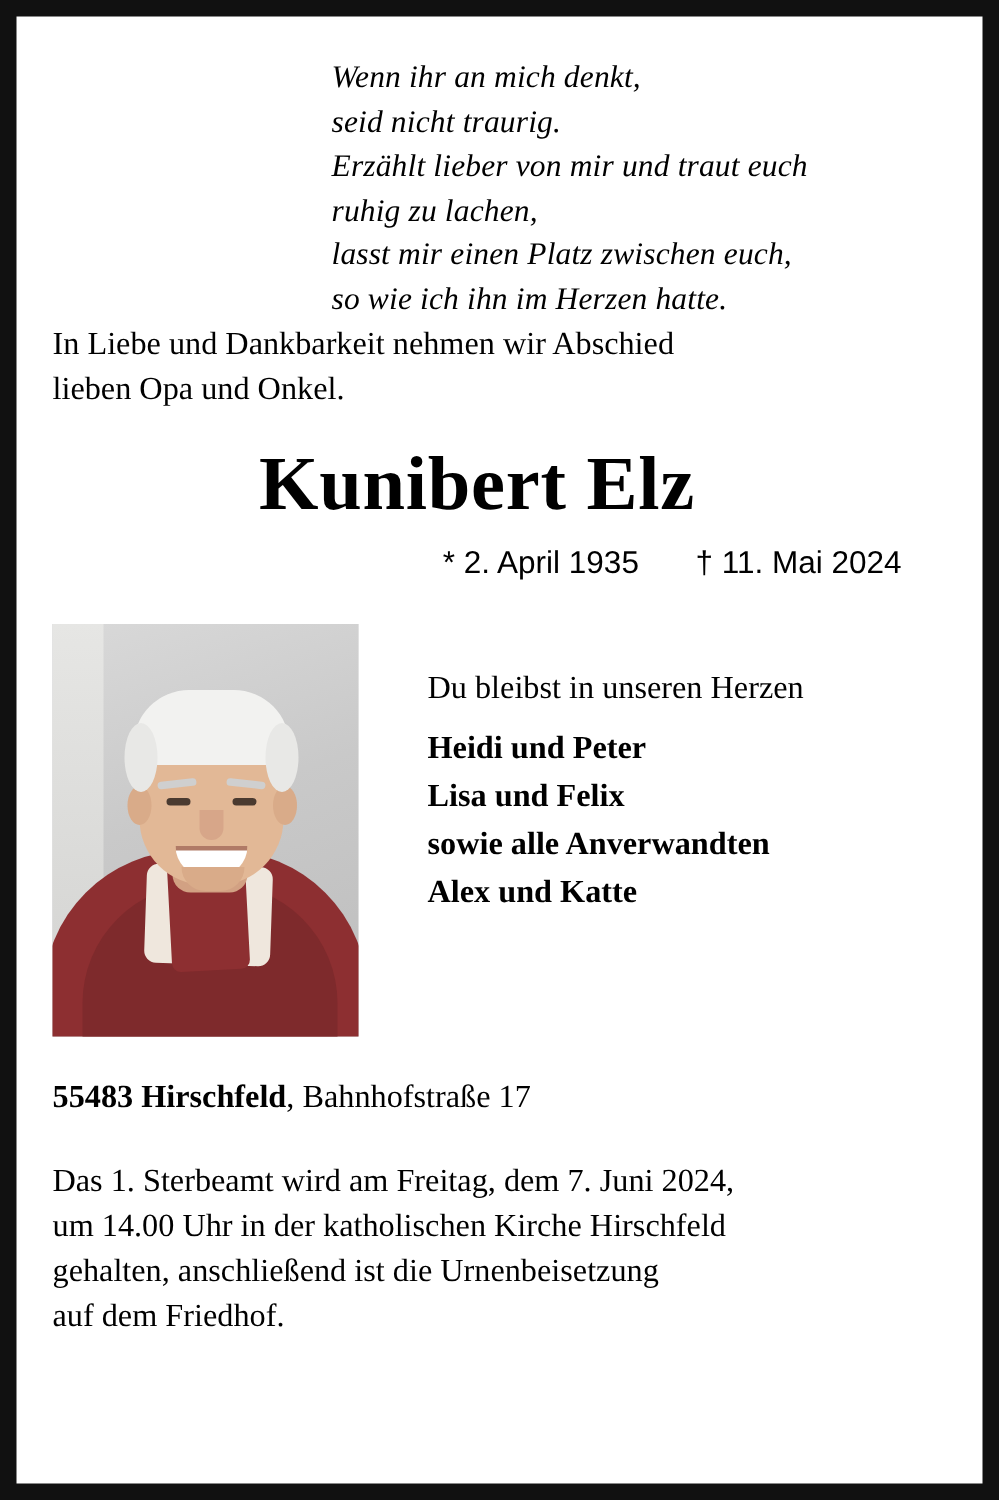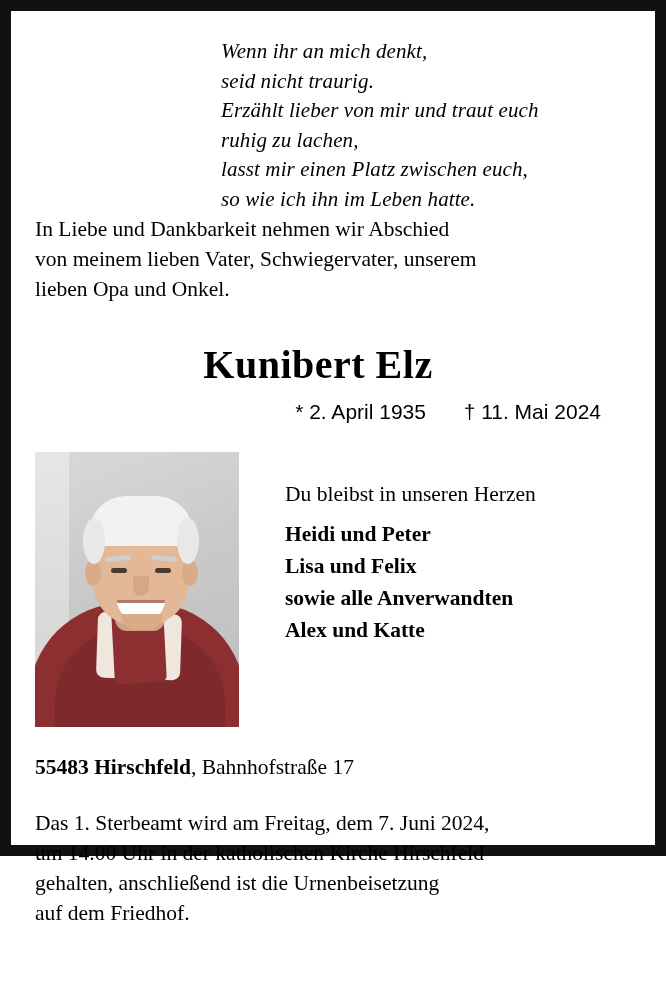--- a/index.html
+++ b/index.html
@@ -10,21 +10,21 @@
   body {
     width: 666px;
     height: 1000px;
     font-family: "Liberation Serif", serif;
     color: #000000;
     overflow: hidden;
   }
   .notice {
     box-sizing: border-box;
     width: 666px;
-    height: 856px;
+    height: 1000px;
     border: 11px solid #111111;
     background: #ffffff;
     padding: 18px 24px 10px 24px;
     position: relative;
   }
   .poem {
     font-style: italic;
     font-size: 21px;
     line-height: 29.5px;
     padding-left: 186px;
@@ -38,23 +38,23 @@
     font-size: 21.5px;
     line-height: 30px;
     padding-left: 0px;
   }
   .intro div {
     white-space: nowrap;
   }
   .name {
     text-align: center;
     font-weight: bold;
-    font-size: 40px;
+    font-size: 51px;
     letter-spacing: 0.5px;
-    margin-top: 37px;
+    margin-top: 20px;
     padding-right: 30px;
   }
   .dates {
     text-align: right;
     font-family: Liberation Sans, sans-serif;
     font-size: 21px;
     margin-top: 12px;
     padding-right: 30px;
   }
   .dates .sep {
@@ -291,26 +291,25 @@
 <body>
 
 <div class="notice">
 
   <div class="poem">
     <div>Wenn ihr an mich denkt,</div>
     <div>seid nicht traurig.</div>
     <div>Erzählt lieber von mir und traut euch</div>
     <div>ruhig zu lachen,</div>
     <div>lasst mir einen Platz zwischen euch,</div>
-    <div>so wie ich ihn im Leben hatte.</div>
+    <div>so wie ich ihn im Herzen hatte.</div>
   </div>
 
   <div class="intro">
     <div>In Liebe und Dankbarkeit nehmen wir Abschied</div>
-    <div>von meinem lieben Vater, Schwiegervater, unserem</div>
     <div>lieben Opa und Onkel.</div>
   </div>
 
   <div class="name">Kunibert Elz</div>
 
   <div class="dates">
     <span>* 2. April 1935</span>
     <span class="sep"></span>
     <span>† 11. Mai 2024</span>
   </div>

